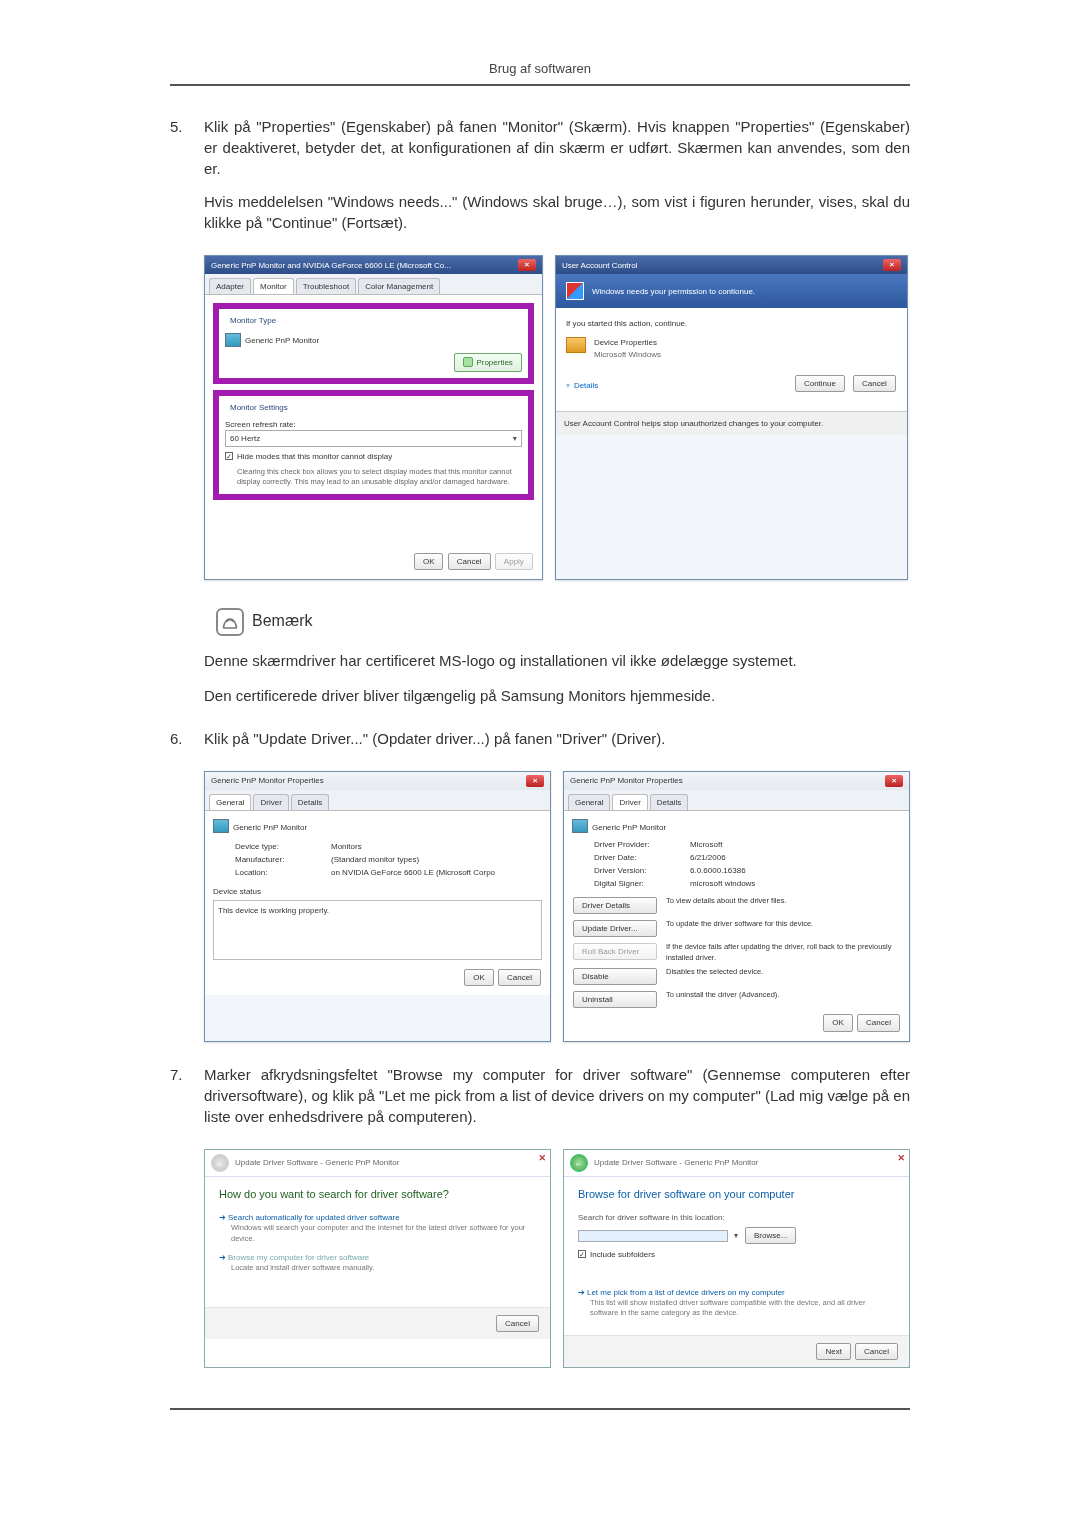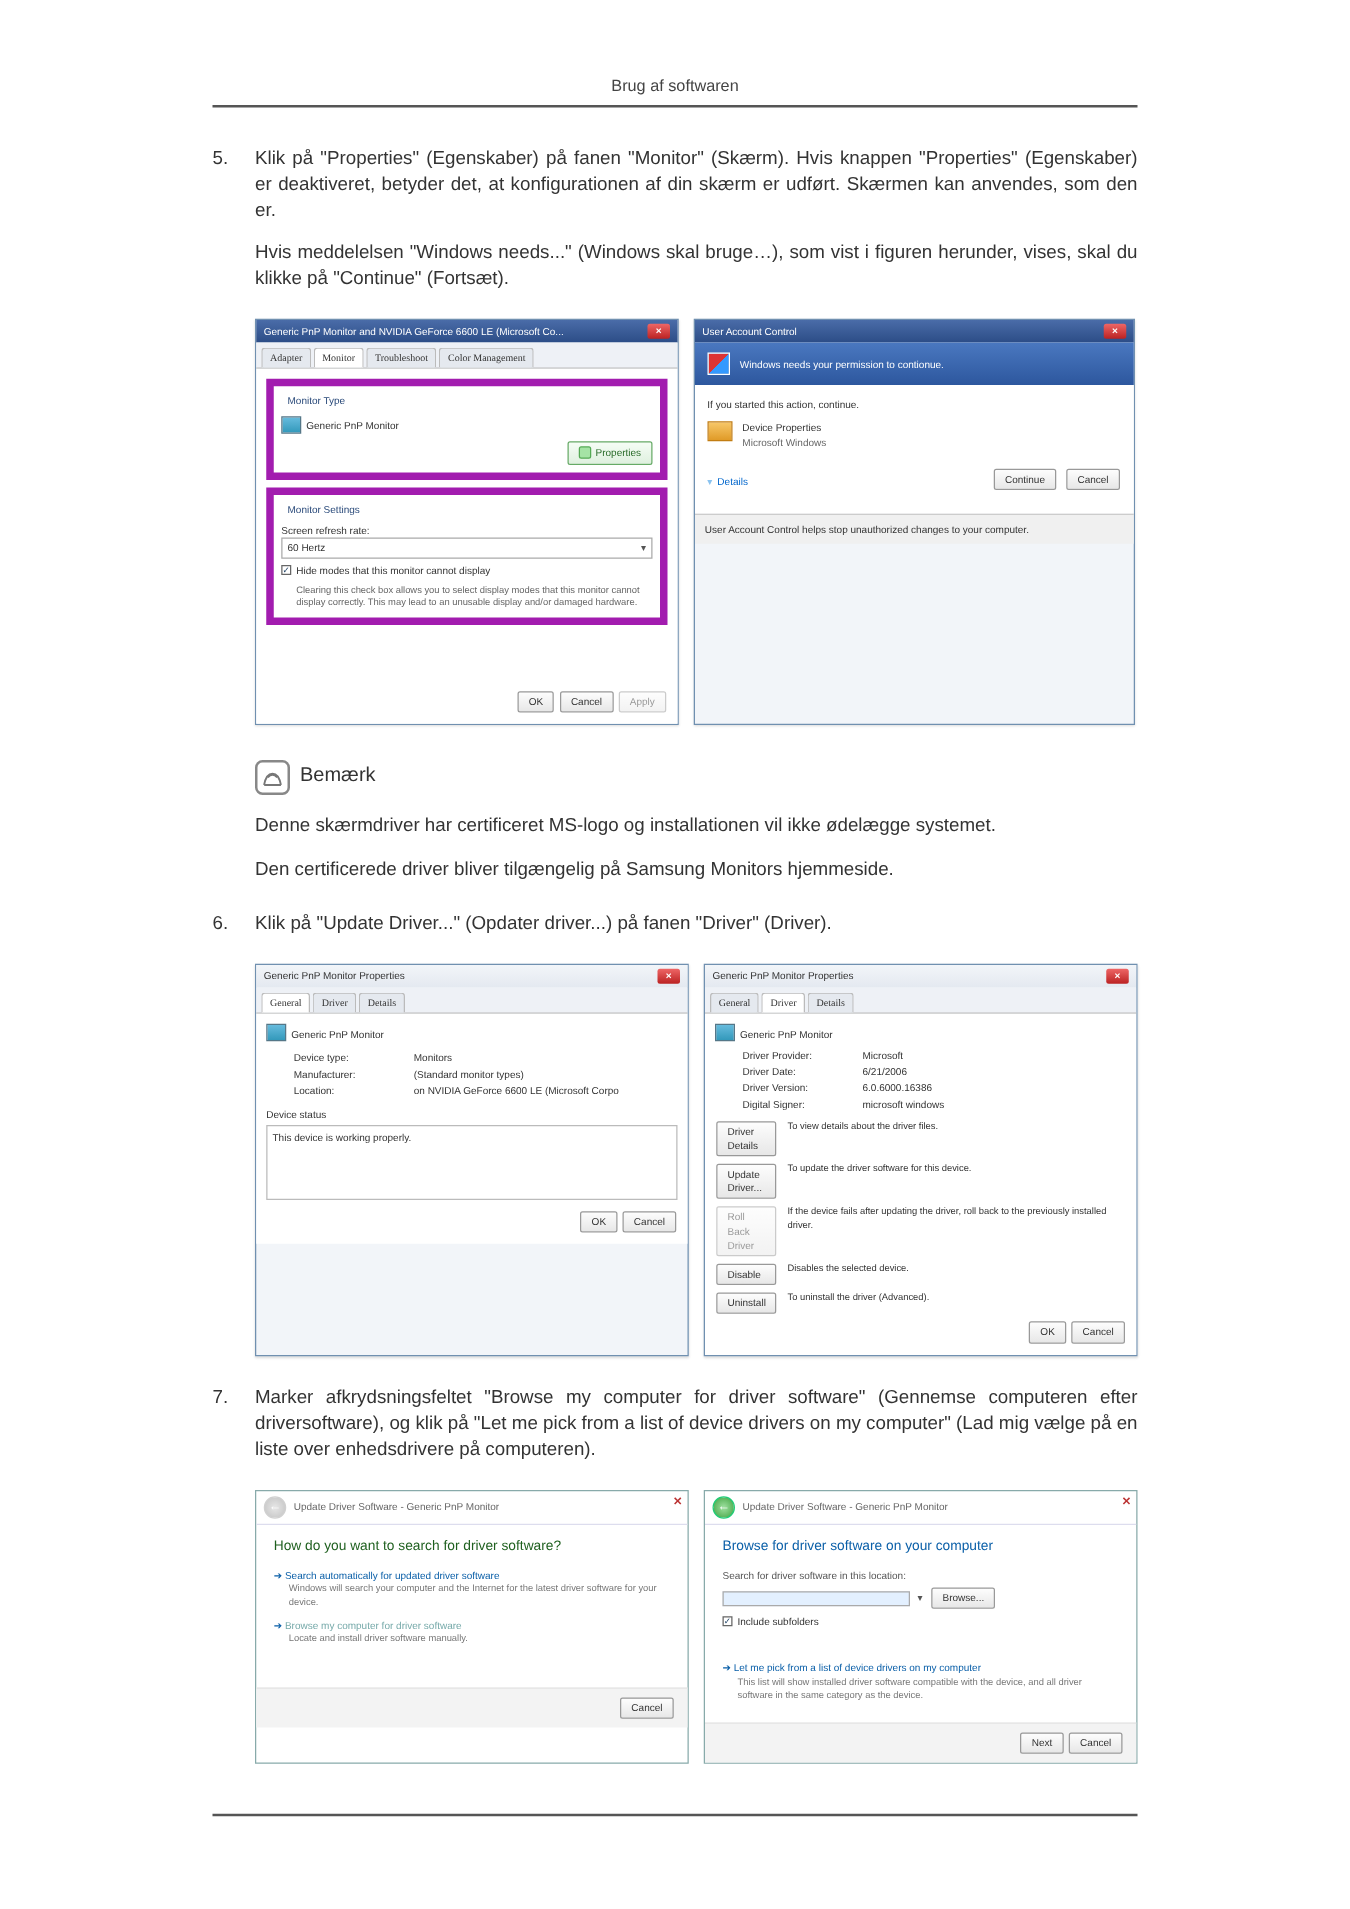--- a/index.html
+++ b/index.html
@@ -73,21 +73,20 @@
       font-size:8px;
       border-bottom:1px solid #bbb;
       background:#eef1f6;
     }
     .tab {
       padding:2px 6px;
       background:#e5e9ef;
       border:1px solid #bbb;
       border-bottom:none;
       border-radius:3px 3px 0 0;
-      font-family:Liberation Serif, serif;
     }
     .tab.active { background:#fff; }
     .panel { background:#fff; padding:8px; font-size:8px; }
     .fieldset {
       border:6px solid #a21caf;
       padding:6px;
       margin-bottom:6px;
     }
     .fieldset-title { color:#2a4a7a; margin:-12px 0 6px 2px; background:#fff; display:inline-block; padding:0 3px; font-size:8px;}
     .moninfo { display:flex; align-items:flex-end; gap:4px; }
@@ -157,21 +156,21 @@
     .uac-btnrow { display:flex; justify-content:flex-end; gap:6px; margin:4px 0 8px 0;}
     .details-toggle {
       display:flex; align-items:center; gap:4px; color:#06c;
     }
     .details-toggle::before { content:"▾"; color:#8ac3f0; }
 
     .proprow { display:flex; gap:26px; margin:2px 0; }
     .proprow .k { width:70px; }
 
     .drv-btn-row { display:flex; gap:8px; margin:4px 0; align-items:flex-start;}
-    .drv-btn-row .b { width:48px; flex-shrink:0;}
+    .drv-btn-row .b { width:84px; flex-shrink:0;}
     .drv-btn-row .d { flex:1; font-size:7.5px;}
 
     .wizard {
       border:1px solid #8aa;
       background:#fff;
       flex:1;
       font-size:8px;
       position:relative;
     }
     .wizard .top {
@@ -306,21 +305,21 @@
         <div class="uac-btnrow">
           <span class="btn">Continue</span>
           <span class="btn">Cancel</span>
         </div>
       </div>
     </div>
     <div class="uac-foot">User Account Control helps stop unauthorized changes to your computer.</div>
   </div>
 </div>
 
-<div class="note-row" style="margin-left:34px;">
+<div class="note-row" style="margin-left:46px;">
   <div class="note-icon">
     <svg viewBox="0 0 24 24">
         <path fill="none" stroke="#777" stroke-width="2" d="M3 20 C6 4 18 4 21 20 M3 20 L21 20 M7 12 Q12 6 17 12"></path>
       </svg>
   </div>
   <span class="note-label">Bemærk</span>
 </div>
 <p style="margin-left:34px;text-align:justify;margin-bottom:14px;">Denne skærmdriver har certificeret MS-logo og installationen vil ikke ødelægge systemet.</p>
 <p style="margin-left:34px;text-align:justify;margin-bottom:14px;">Den certificerede driver bliver tilgængelig på Samsung Monitors hjemmeside.</p>
 

